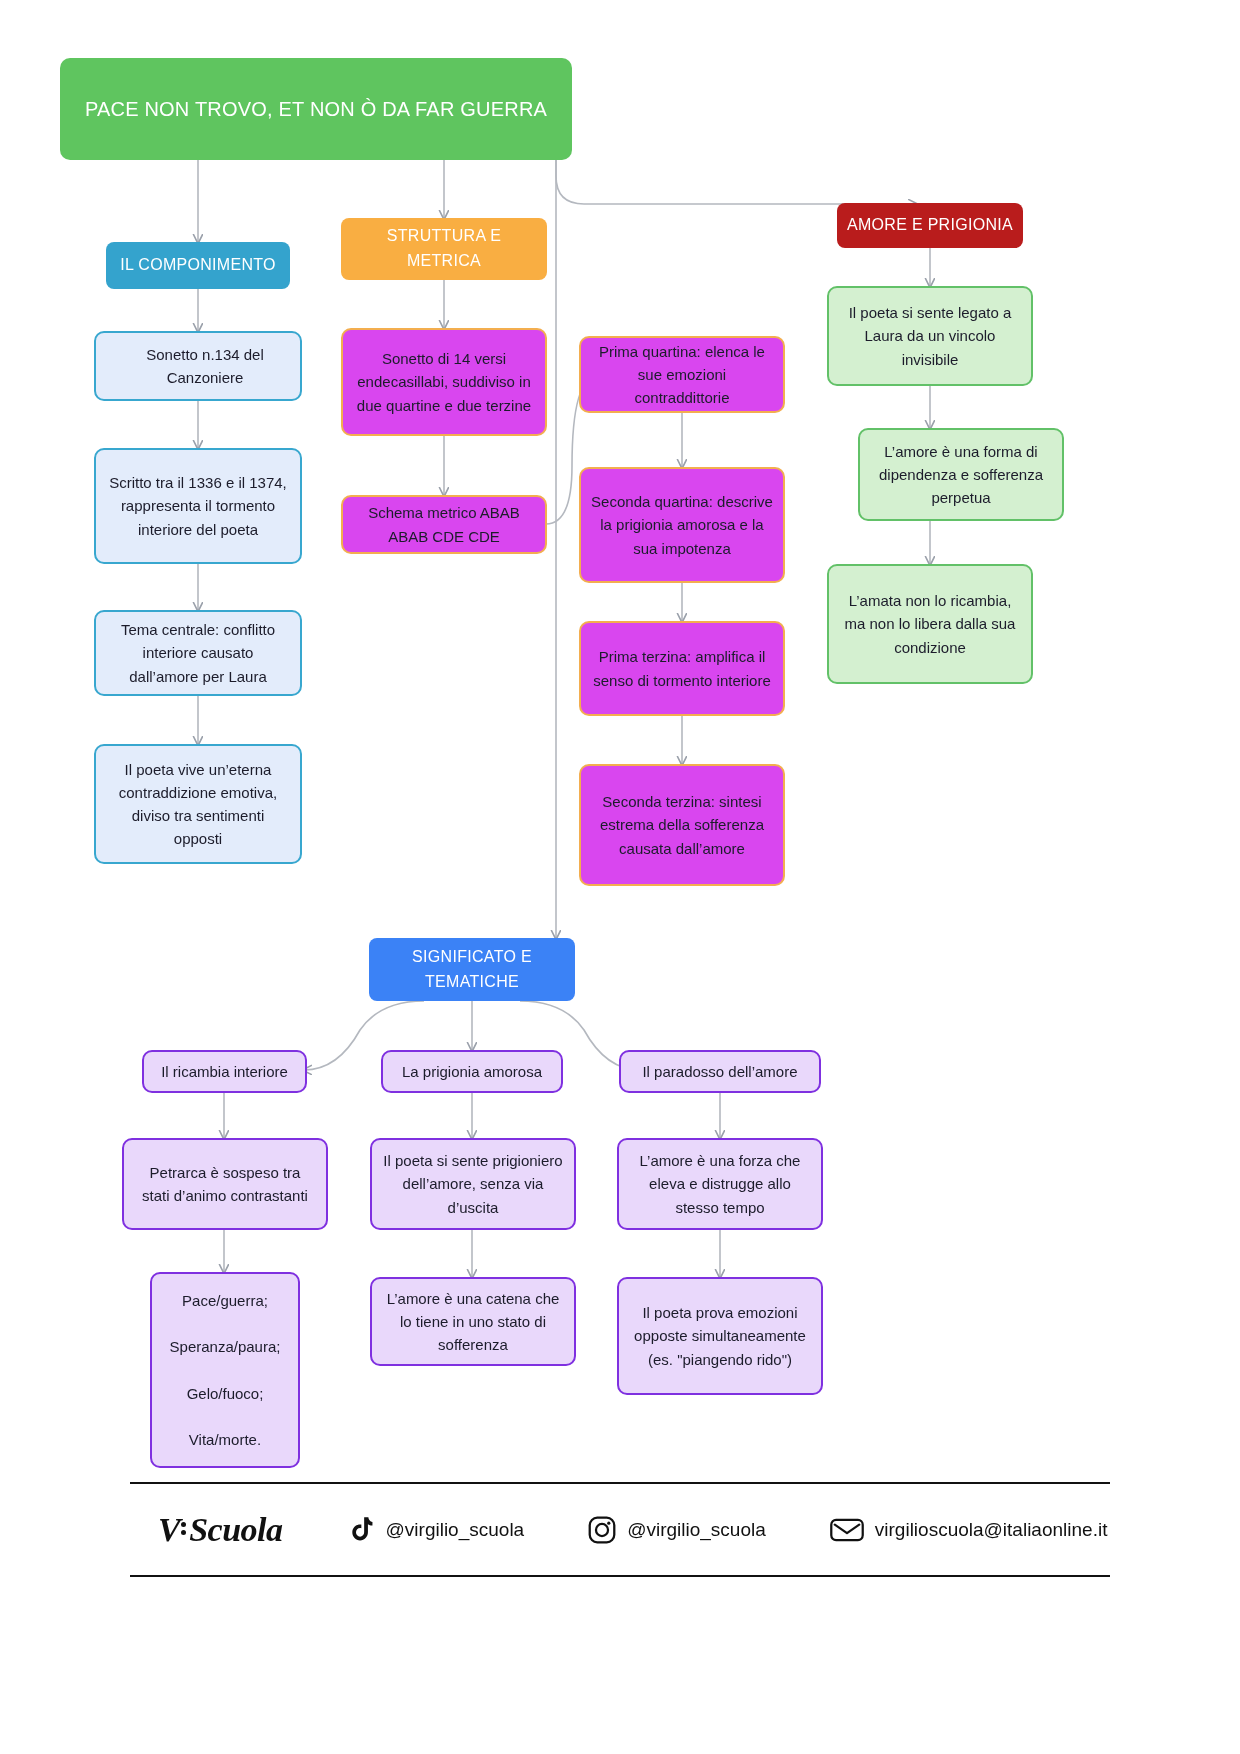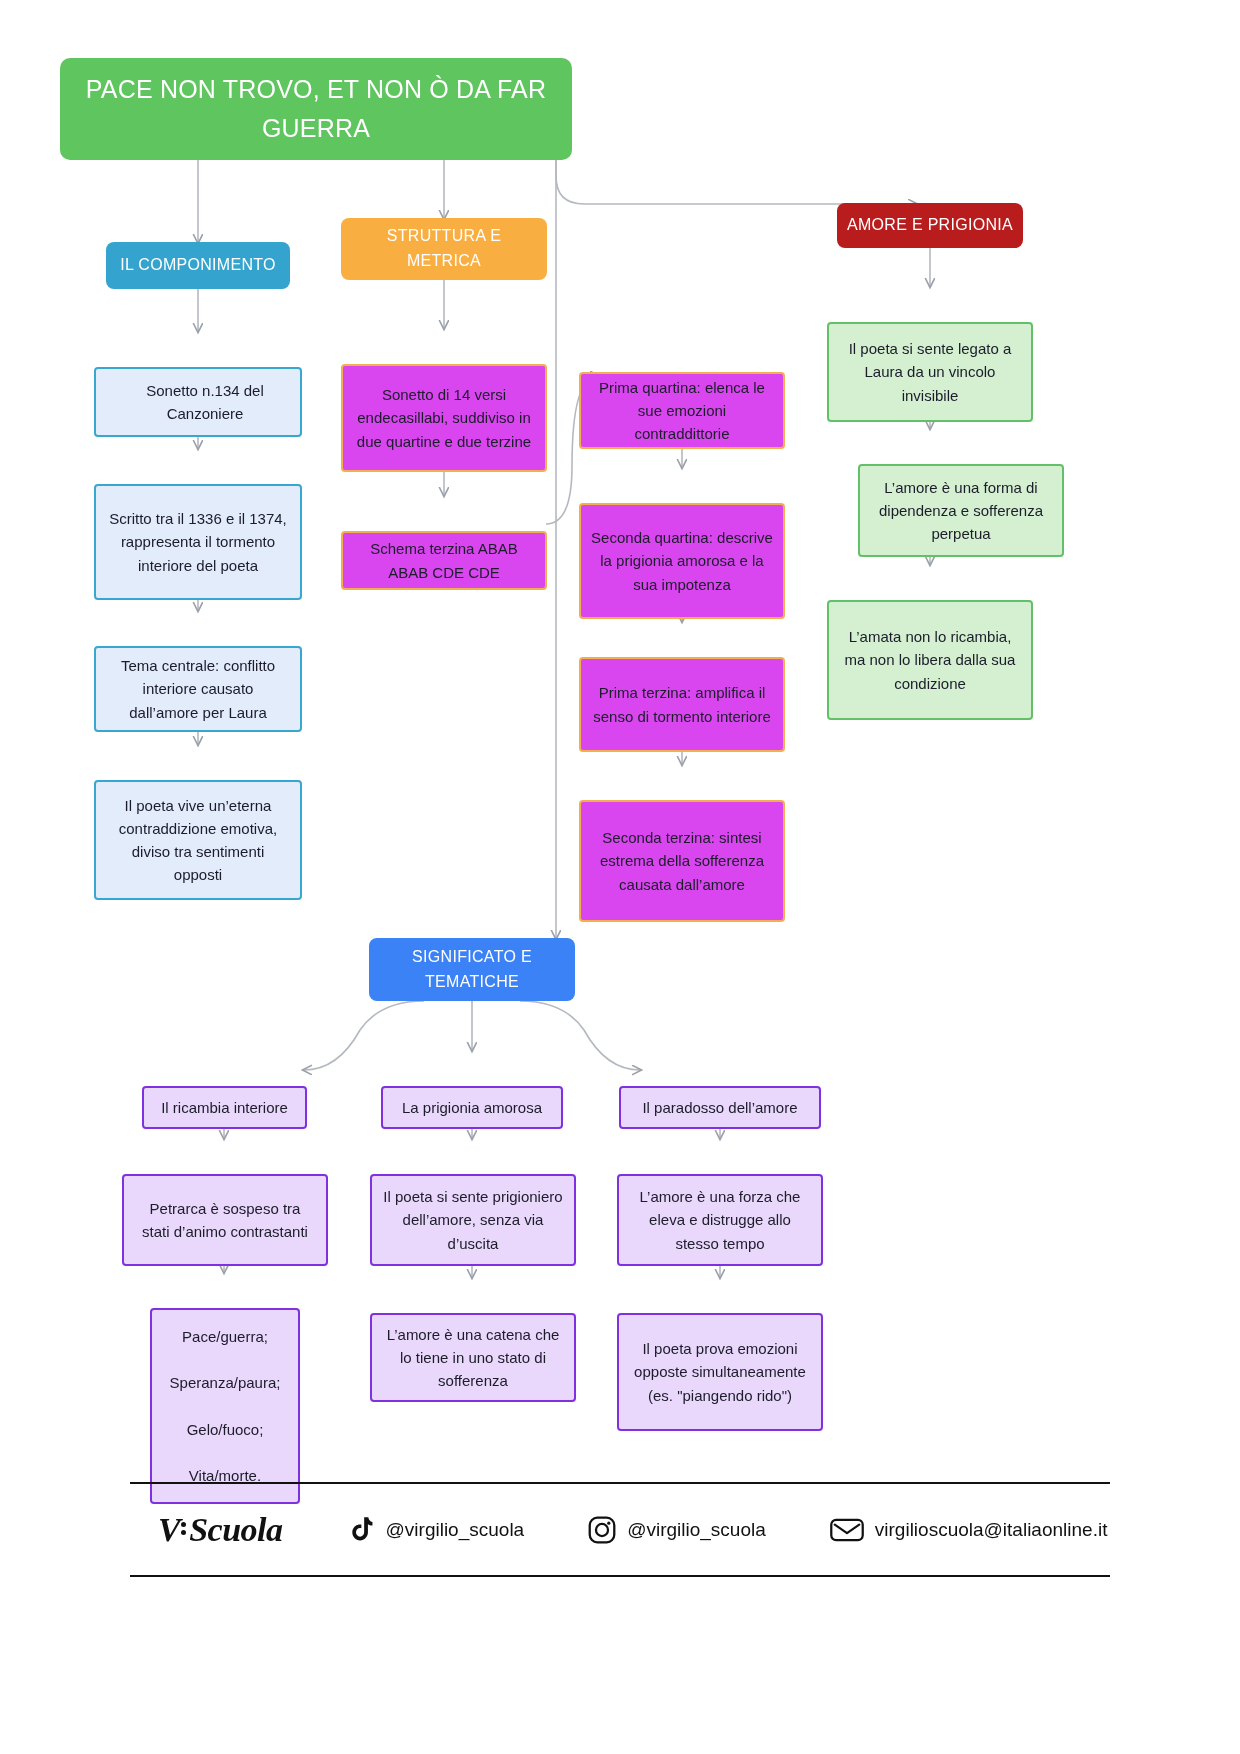--- a/index.html
+++ b/index.html
@@ -37,34 +37,34 @@
     line-height: 1.55;
     white-space: pre-line;
   }
 
   
   .n-root {
     background: #5fc55f;
     color: #ffffff;
     border: none;
     border-radius: 10px;
-    font-size: 25px;
+    font-size: 20px;
     letter-spacing: 0.2px;
     font-weight: 400;
   }
 
   
   .hdr { color: #ffffff; font-size: 16px; border: none; border-radius: 8px; letter-spacing: .3px;}
   .hdr-blue   { background: #34a3cd; }
   .hdr-orange { background: #f9ae42; }
   .hdr-green  { background: #b91c1c; }
   .hdr-purple { background: #3b82f6; }
 
   
-  .leaf { font-size: 15px; color: #1c1c2b; border-width: 2px; border-style: solid; border-radius: 4px; margin-top: 36px; }
+  .leaf { font-size: 15px; color: #1c1c2b; border-width: 2px; border-style: solid; border-radius: 10px; }
   .leaf-blue   { background: #e3ecfb; border-color: #38a7cf; }
   .leaf-orange { background: #d946ef; border-color: #f3ae4f; }
   .leaf-green  { background: #d4f0d0; border-color: #62c168; }
   .leaf-purple { background: #e9d8fb; border-color: #7f30e0; }
 
   
   .footer {
     position: absolute;
     left: 130px; top: 1482px;
     width: 980px; height: 95px;
@@ -185,21 +185,21 @@
   <div class="node leaf leaf-blue" style="left:94px; top:448px; width:208px; height:116px;">Scritto tra il 1336 e il 1374, rappresenta il tormento interiore del poeta</div>
 
   <div class="node leaf leaf-blue" style="left:94px; top:610px; width:208px; height:86px;">Tema centrale: conflitto interiore causato dall’amore per Laura</div>
 
   <div class="node leaf leaf-blue" style="left:94px; top:744px; width:208px; height:120px;">Il poeta vive un’eterna contraddizione emotiva, diviso tra sentimenti opposti</div>
 
   <div class="node hdr hdr-orange" style="left:341px; top:218px; width:206px; height:62px;">STRUTTURA E METRICA</div>
 
   <div class="node leaf leaf-orange" style="left:341px; top:328px; width:206px; height:108px;">Sonetto di 14 versi endecasillabi, suddiviso in due quartine e due terzine</div>
 
-  <div class="node leaf leaf-orange" style="left:341px; top:495px; width:206px; height:59px;">Schema terzina ABAB ABAB CDE CDE</div>
+  <div class="node leaf leaf-orange" style="left:341px; top:495px; width:206px; height:59px;">Schema metrico ABAB ABAB CDE CDE</div>
 
   <div class="node leaf leaf-orange" style="left:579px; top:336px; width:206px; height:77px;">Prima quartina: elenca le sue emozioni contraddittorie</div>
 
   <div class="node leaf leaf-orange" style="left:579px; top:467px; width:206px; height:116px;">Seconda quartina: descrive la prigionia amorosa e la sua impotenza</div>
 
   <div class="node leaf leaf-orange" style="left:579px; top:621px; width:206px; height:95px;">Prima terzina: amplifica il senso di tormento interiore</div>
 
   <div class="node leaf leaf-orange" style="left:579px; top:764px; width:206px; height:122px;">Seconda terzina: sintesi estrema della sofferenza causata dall’amore</div>
 
   <div class="node hdr hdr-green" style="left:837px; top:203px; width:186px; height:45px;">AMORE E PRIGIONIA</div>

